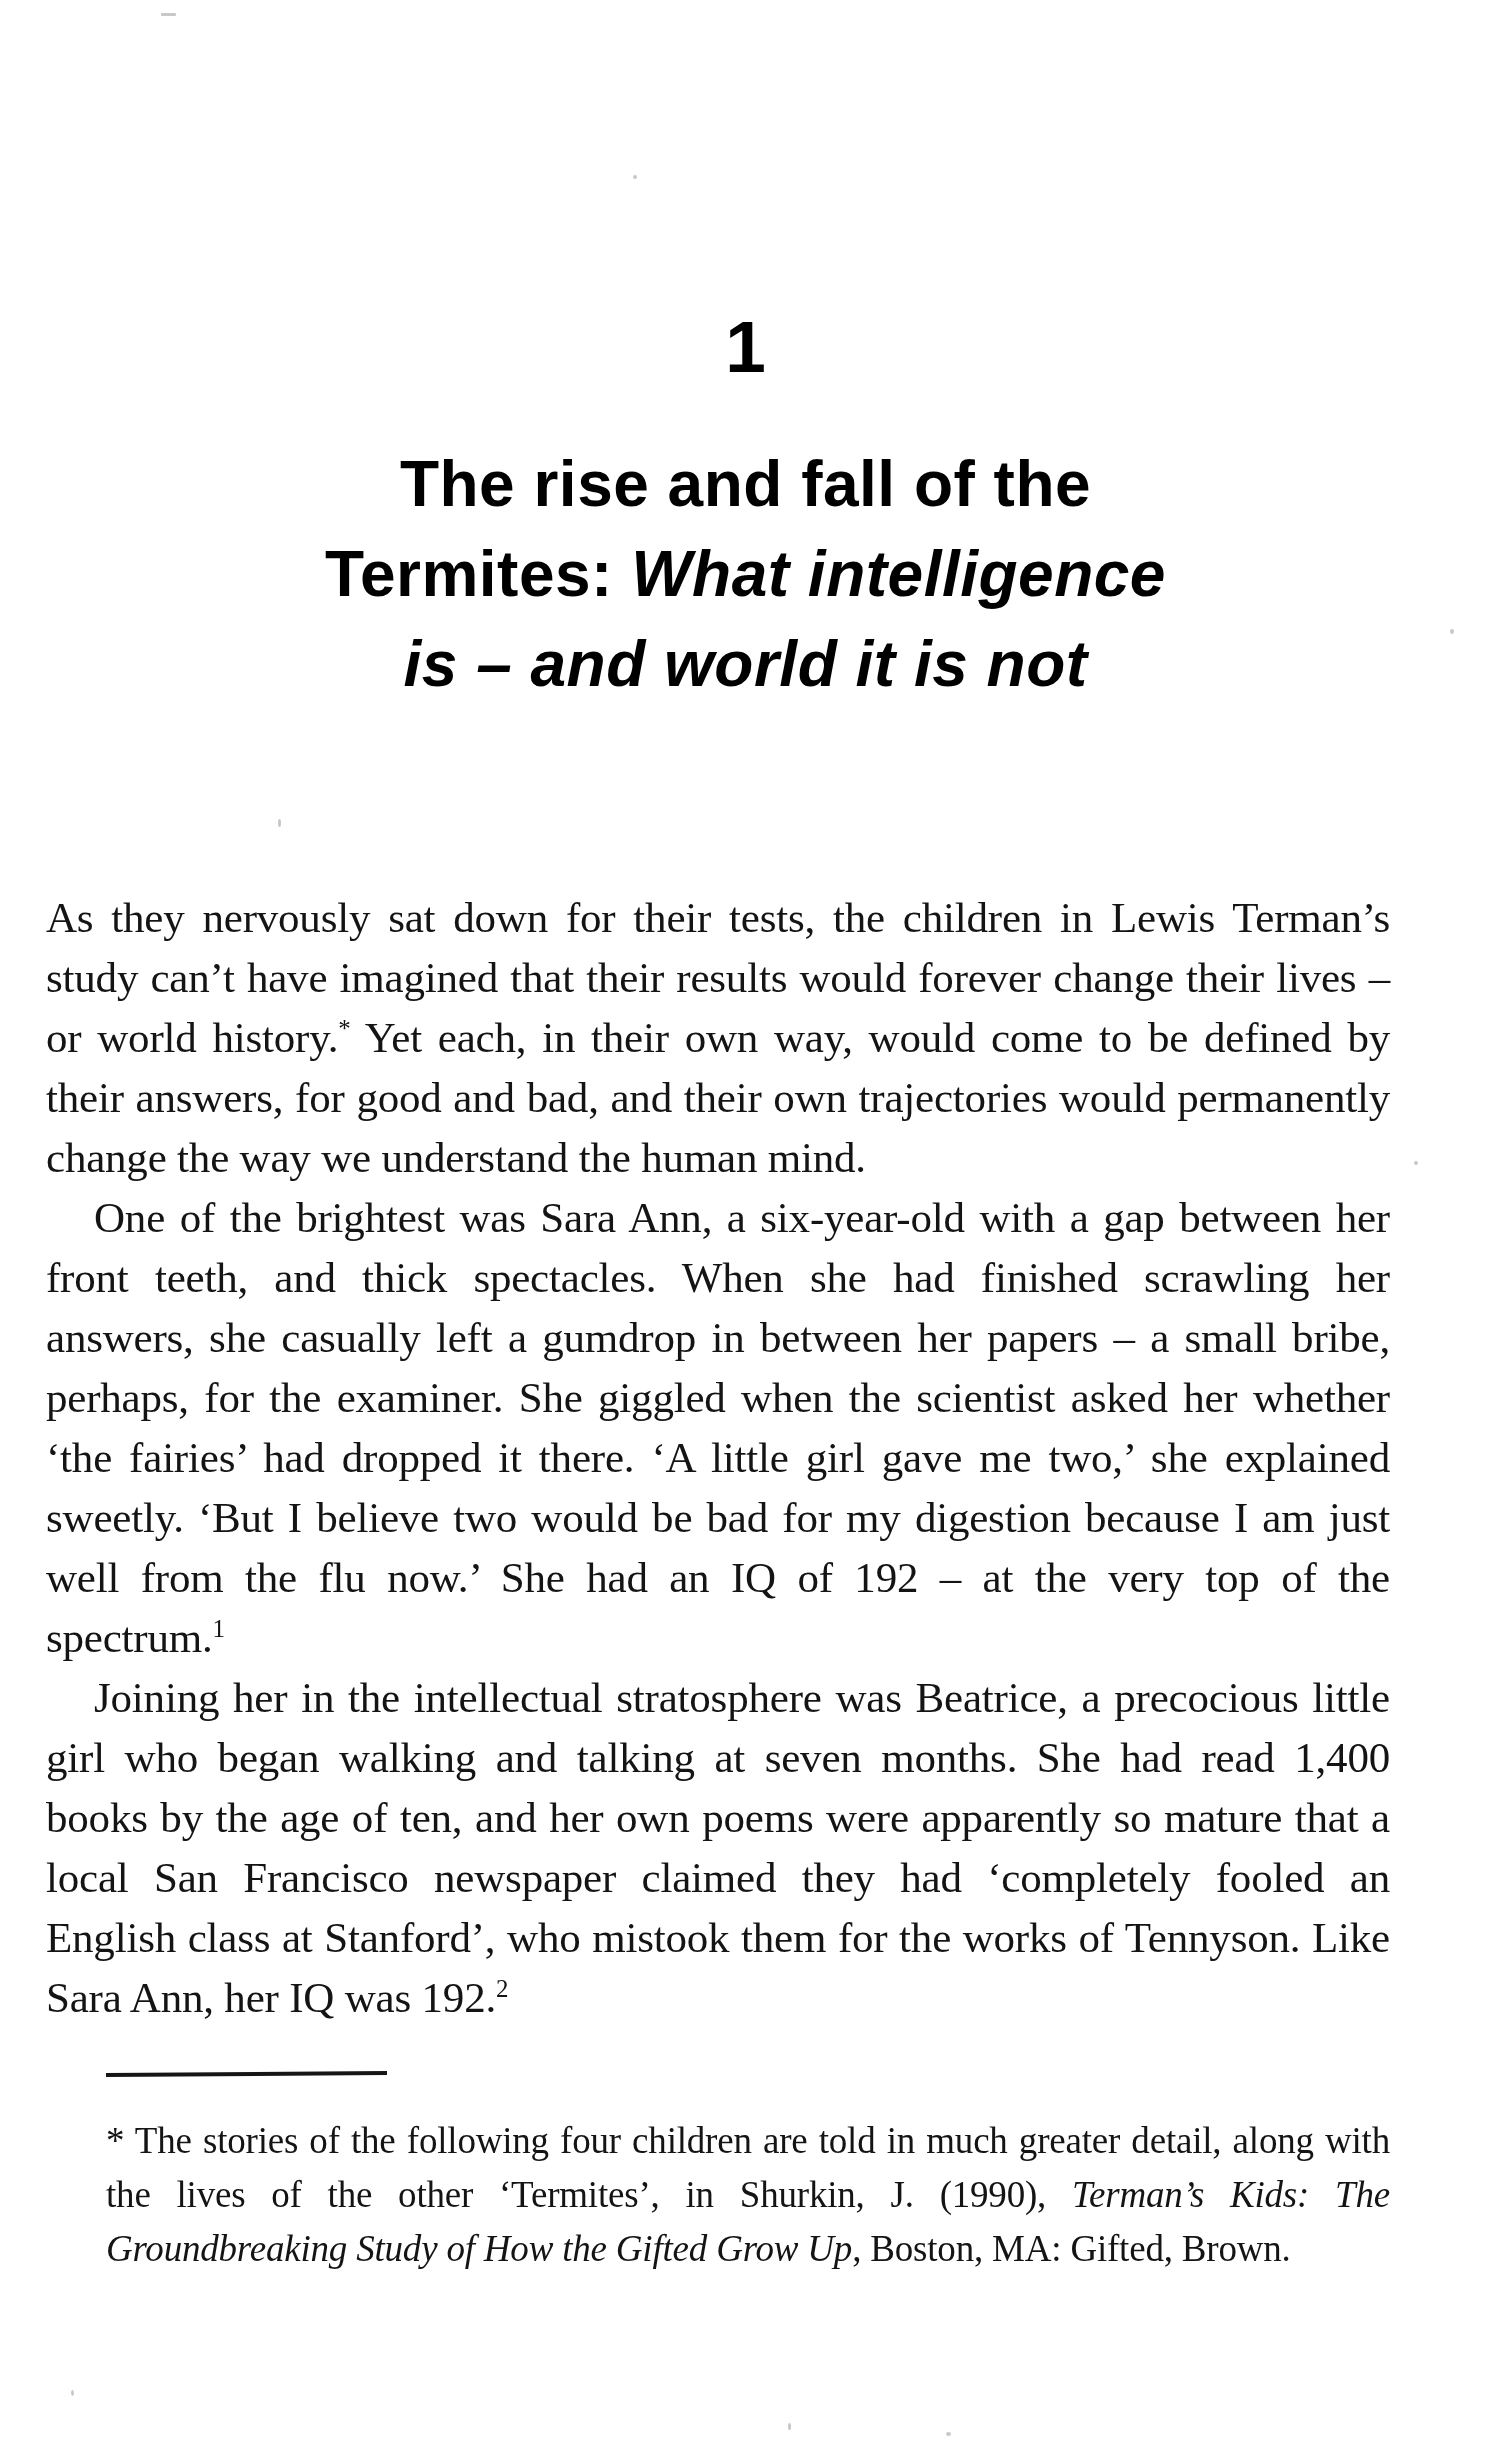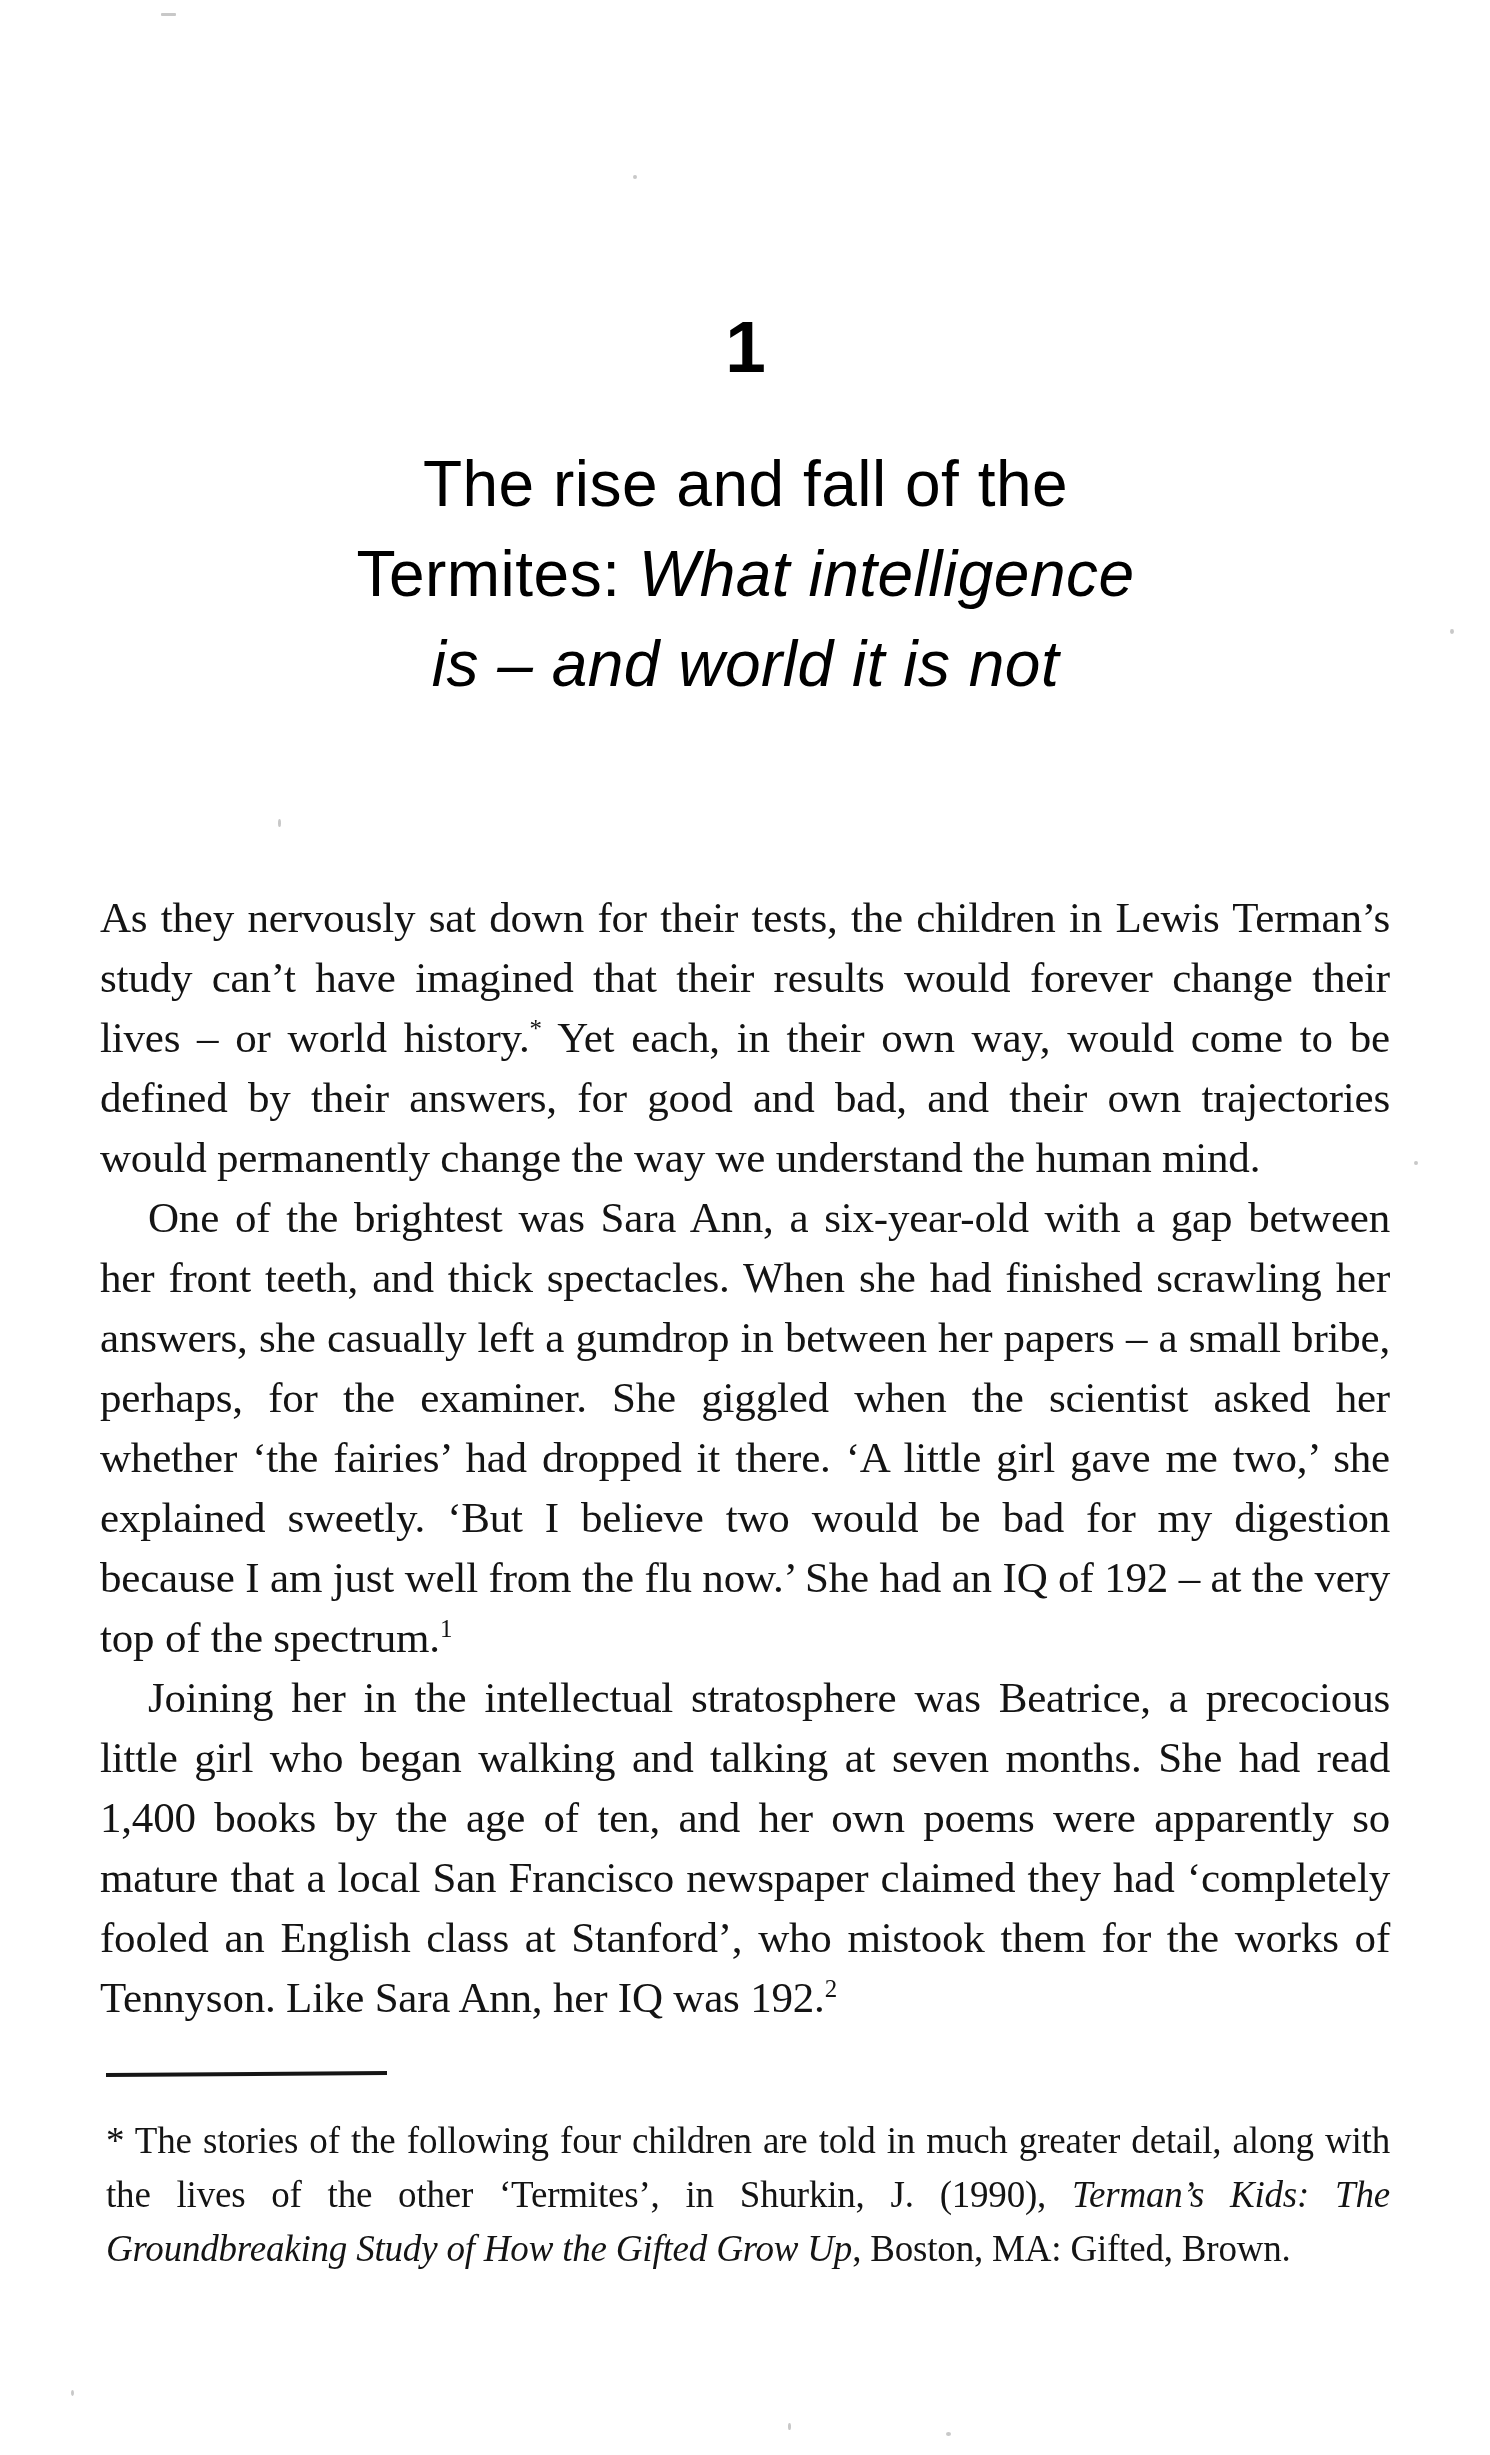--- a/index.html
+++ b/index.html
@@ -19,30 +19,30 @@
     font-weight:700;
     font-size:73px;
     line-height:81px;
     color:#000;
   }
   
   .chapter-title{
     margin-top:52px;
     text-align:center;
     font-family:"Liberation Sans", sans-serif;
-    font-weight:400;
+    font-weight:700;
     font-size:64px;
     line-height:90px;
     color:#000;
     letter-spacing:0.5px;
   }
   .chapter-title .it{font-style:italic;}
   
   .body-text{
-    margin:179px 101px 0 100px;
+    margin:179px 101px 0 46px;
     font-size:43px;
     line-height:60px;
     letter-spacing:-0.2px;
     text-align:justify;
   }
   .body-text p{margin:0;}
   .body-text p.indent{text-indent:48px;}
   .body-text sup, .footnote sup{
     font-size:0.58em;
     vertical-align:super;

